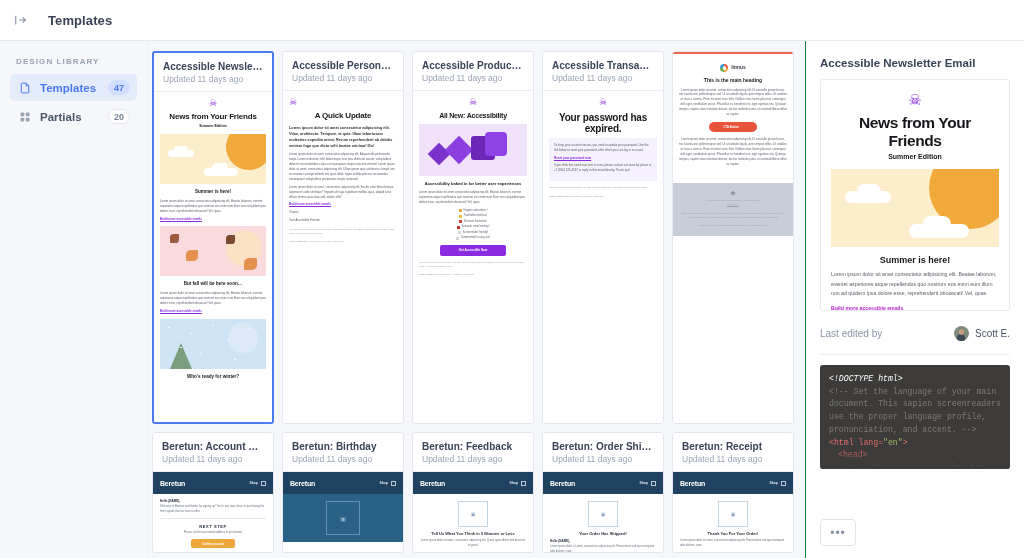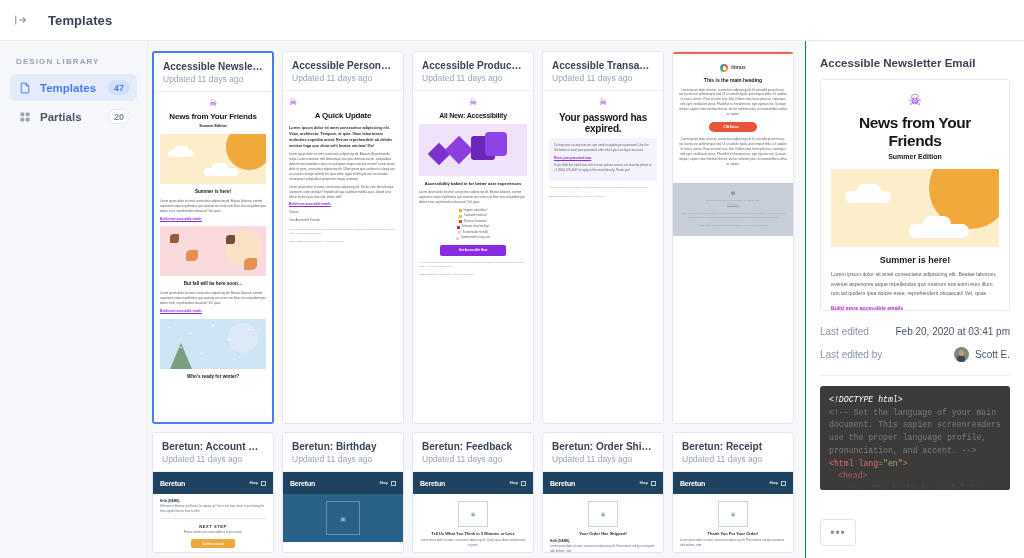--- a/index.html
+++ b/index.html
@@ -513,24 +513,20 @@
             <div class="cloud" style="left:92px;top:47px;width:28px;height:16px;"></div>
           </div>
           <div class="pv-h2">Summer is here!</div>
           <div class="pv-p">Lorem ipsum dolor sit amet consectetur adipisicing elit. Beatae laborum, eveniet asperiores atque repellendus quo nostrum eos enim eum illum non ad quidem ipsa dolore esse, reprehenderit obcaecati! Vel, quas.</div>
           <div class="pv-link">Build more accessible emails</div>
         </div>
       </div>
 
       <div class="meta">
         <div class="meta-row">
-          <span class="meta-label">Last edited</span>
-          <span class="meta-value">Feb 20, 2020 at 03:41 pm</span>
-        </div>
-        <div class="meta-row">
           <span class="meta-label">Last edited by</span>
           <span class="meta-user">
             <span class="avatar"></span>
             <span class="meta-value">Scott E.</span>
           </span>
         </div>
         <div class="meta-sep"></div>
       </div>
 
       <div class="code-box">

